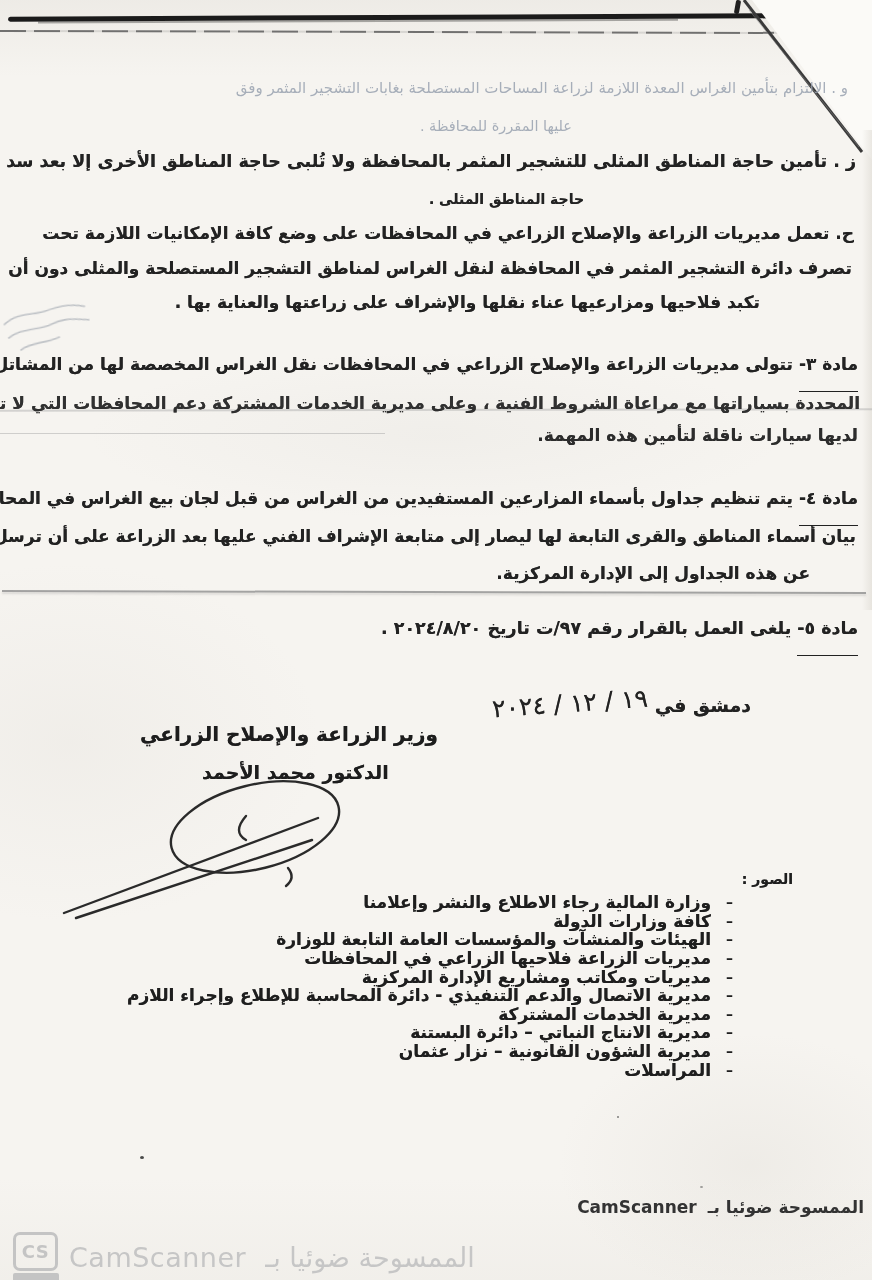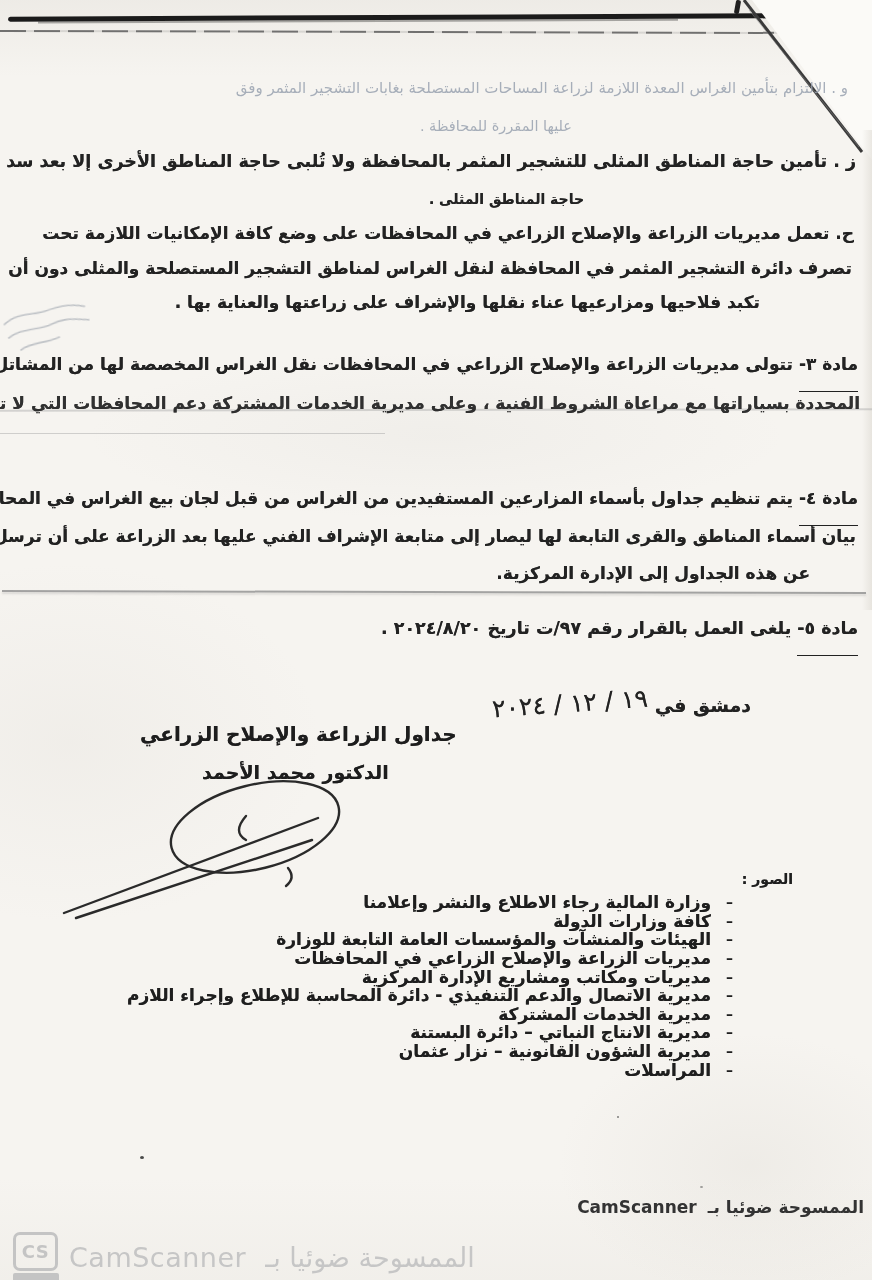--- a/index.html
+++ b/index.html
@@ -104,35 +104,36 @@
 
   <div class="ln" style="top:149px;right:16px;font-size:17.5px;">ز . تأمين حاجة المناطق المثلى للتشجير المثمر بالمحافظة ولا تُلبى حاجة المناطق الأخرى إلا بعد سد</div>
   <div class="ln" style="top:190px;right:288px;font-size:14px;">حاجة المناطق المثلى .</div>
 
   <div class="ln" style="top:257px;right:20px;">تصرف دائرة التشجير المثمر في المحافظة لنقل الغراس لمناطق التشجير المستصلحة والمثلى دون أن</div>
   <div class="ln" style="top:222px;right:18px;">ح. تعمل مديريات الزراعة والإصلاح الزراعي في المحافظات على وضع كافة الإمكانيات اللازمة تحت</div>
   <div class="ln" style="top:291px;right:112px;">تكبد فلاحيها ومزارعيها عناء نقلها والإشراف على زراعتها والعناية بها .</div>
 
   <div class="ln" style="top:353px;right:14px;"><span class="art-label">مادة ٣-</span><span>تتولى مديريات الزراعة والإصلاح الزراعي في المحافظات نقل الغراس المخصصة لها من المشاتل</span></div>
   <div class="ln" style="top:392px;right:12px;opacity:.93;">المحددة بسياراتها مع مراعاة الشروط الفنية ، وعلى مديرية الخدمات المشتركة دعم المحافظات التي لا تتوفر</div>
+  <div class="ln" style="top:424px;right:14px;opacity:.95;">لديها سيارات ناقلة لتأمين هذه المهمة.</div>
 
   <div class="ln" style="top:487px;right:14px;"><span class="art-label">مادة ٤-</span><span>يتم تنظيم جداول بأسماء المزارعين المستفيدين من الغراس من قبل لجان بيع الغراس في المحافظة مع</span></div>
   <div class="ln" style="top:525px;right:16px;">بيان أسماء المناطق والقرى التابعة لها ليصار إلى متابعة الإشراف الفني عليها بعد الزراعة على أن ترسل نسخة</div>
   <div class="ln" style="top:562px;right:62px;">عن هذه الجداول إلى الإدارة المركزية.</div>
 
   <div class="divider"></div>
 
   <div class="ln" style="top:616px;right:14px;font-size:17.5px;"><span class="art-label">مادة ٥-</span><span>يلغى العمل بالقرار رقم ٩٧/ت تاريخ ٢٠٢٤/٨/٢٠ .</span></div>
 
   <div class="ln" style="top:686px;right:121px;font-size:19px;">
     <span>دمشق في</span>
     <span class="hand">١٩ / ١٢ / ٢٠٢٤</span>
   </div>
 
-  <div class="sig-title" style="top:722px;left:140px;font-size:20px;">جداول الزراعة والإصلاح الزراعي</div>
+  <div class="sig-title" style="top:722px;left:140px;font-size:20px;">وزير الزراعة والإصلاح الزراعي</div>
   <div class="sig-title" style="top:761px;left:202px;font-size:19px;">الدكتور محمد الأحمد</div>
   <svg class="sig-svg" width="300" height="150">
     <g fill="none" stroke="#2a2a2a" stroke-width="2.4" stroke-linecap="round">
       <ellipse cx="205" cy="55" rx="86" ry="42" transform="rotate(-14 205 55)"></ellipse>
       <path d="M14 141 L 268 46"></path>
       <path d="M26 146 L 262 68"></path>
       <path d="M196 44 q -14 16 0 24"></path>
       <path d="M238 96 q 8 10 -2 18"></path>
     </g>
   </svg>
@@ -146,21 +147,21 @@
       <div class="copy-row">
       <span class="copy-dash">–</span>
       <span class="copy-text">كافة وزارات الدولة</span>
     </div>
       <div class="copy-row">
       <span class="copy-dash">–</span>
       <span class="copy-text">الهيئات والمنشآت والمؤسسات العامة التابعة للوزارة</span>
     </div>
       <div class="copy-row">
       <span class="copy-dash">–</span>
-      <span class="copy-text">مديريات الزراعة والإصلاح الزراعي في المحافظات</span>
+      <span class="copy-text">مديريات الزراعة فلاحيها الزراعي في المحافظات</span>
     </div>
       <div class="copy-row">
       <span class="copy-dash">–</span>
       <span class="copy-text">مديريات ومكاتب ومشاريع الإدارة المركزية</span>
     </div>
       <div class="copy-row">
       <span class="copy-dash">–</span>
       <span class="copy-text">مديرية الاتصال والدعم التنفيذي - دائرة المحاسبة للإطلاع وإجراء اللازم</span>
     </div>
       <div class="copy-row">

